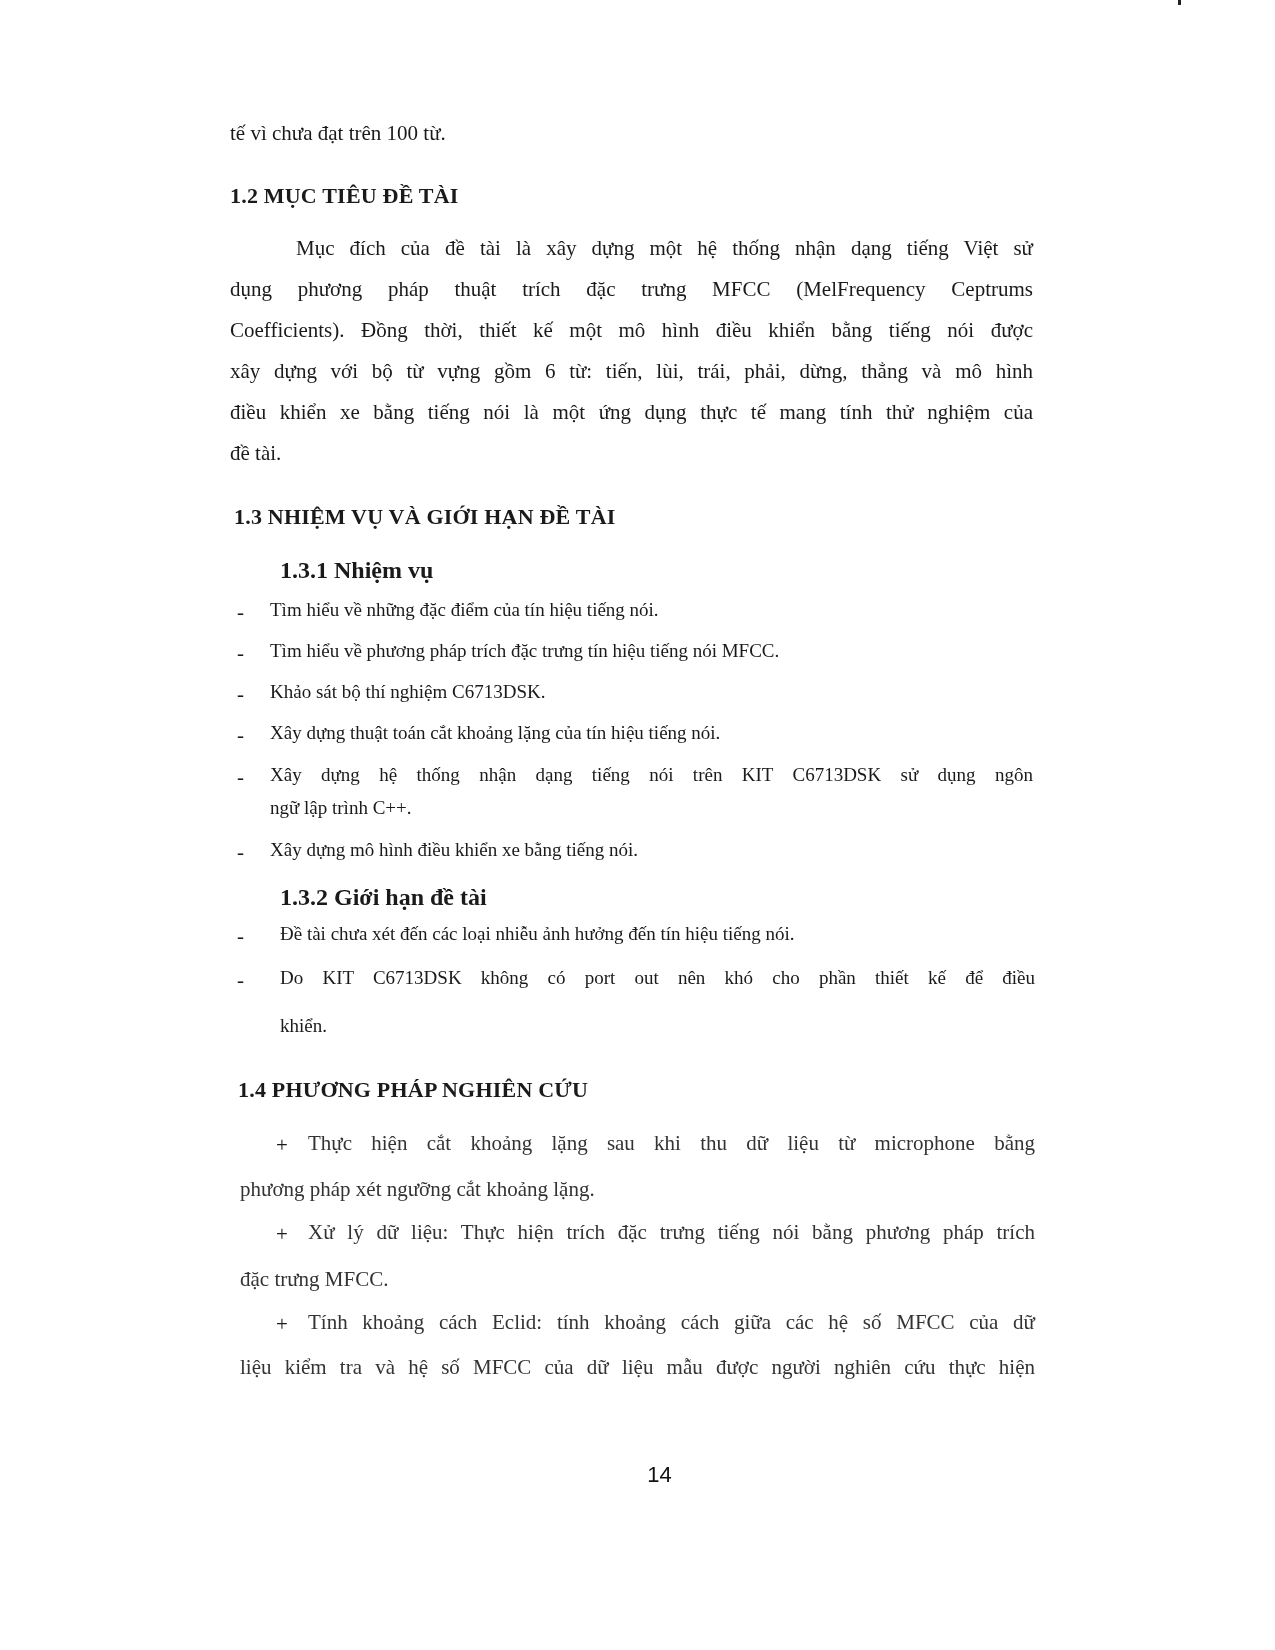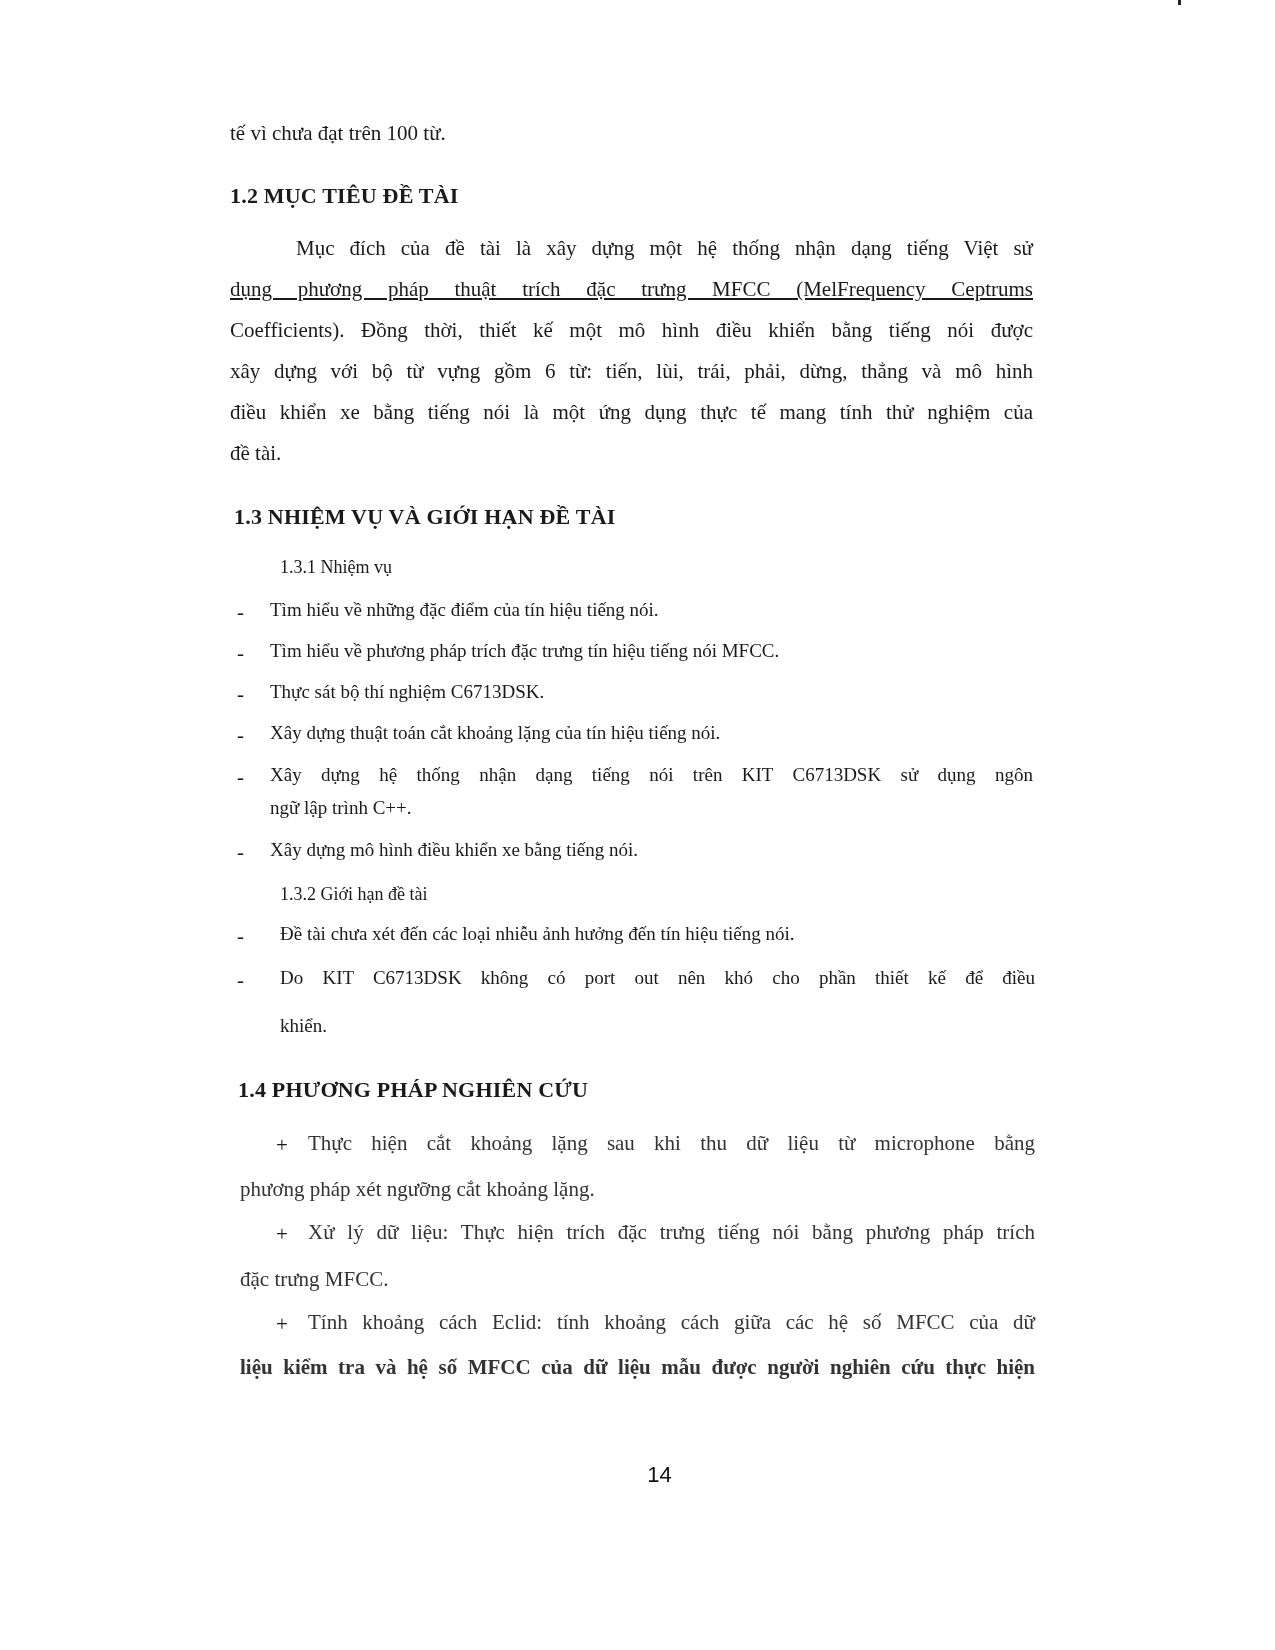--- a/index.html
+++ b/index.html
@@ -17,21 +17,21 @@
   .line {
     position: absolute; font-size: 21px; line-height: 26px; white-space: nowrap;
   }
   .justify {
     text-align: justify; text-align-last: justify; white-space: normal;
   }
   .h1 {
     position: absolute; font-size: 22px; font-weight: bold; white-space: nowrap; letter-spacing: 0.2px;
   }
   .h2 {
-    position: absolute; font-size: 18px; font-weight: normal; white-space: nowrap;
+    position: absolute; font-size: 24px; font-weight: bold; white-space: nowrap;
   }
   .bullet {
     position: absolute; font-size: 19px; line-height: 26px;
   }
   .dash { position: absolute; font-size: 21px; }
   .pagenum {
     position: absolute; left: 0; width: 1275px; top: 1462px; text-align: center;
     font-family: Liberation Sans, sans-serif; font-size: 22px; color: #111;
     padding-left: 28px; box-sizing: border-box;
   }
@@ -40,37 +40,37 @@
 </head>
 <body>
 
 <div class="page">
   <div class="corner-mark"></div>
 
   <div class="line" style="left:222px; top:120px;">tế vì chưa đạt trên 100 từ.</div>
 
   <div class="h1" style="left:222px; top:183px;">1.2  MỤC TIÊU ĐỀ TÀI</div>
   <div class="line justify" style="left:288px; top:235px; width:737px;">Mục đích của đề tài là xây dựng một hệ thống nhận dạng tiếng Việt sử</div>
-  <div class="line justify" style="left:222px; top:276px; width:803px;text-decoration:underline;">dụng phương pháp thuật trích đặc trưng MFCC (MelFrequency Ceptrums</div>
+  <div class="line justify" style="left:222px; top:276px; width:803px;">dụng phương pháp thuật trích đặc trưng MFCC (MelFrequency Ceptrums</div>
   <div class="line justify" style="left:222px; top:317px; width:803px;">Coefficients). Đồng thời, thiết kế một mô hình điều khiển bằng tiếng nói được</div>
   <div class="line justify" style="left:222px; top:358px; width:803px;">xây dựng với bộ từ vựng gồm 6 từ: tiến, lùi, trái, phải, dừng, thẳng và mô hình</div>
   <div class="line justify" style="left:222px; top:399px; width:803px;">điều khiển xe bằng tiếng nói là một ứng dụng thực tế mang tính thử nghiệm của</div>
   <div class="line" style="left:222px; top:440px;">đề tài.</div>
 
   <div class="h1" style="left:226px; top:504px;">1.3  NHIỆM VỤ VÀ GIỚI HẠN ĐỀ TÀI</div>
   <div class="h2" style="left:272px; top:557px;">1.3.1 Nhiệm vụ</div>
 
   <div class="dash" style="left:229px; top:600px;">-</div>
   <div class="bullet" style="left:262px; top:597px;">Tìm hiểu về những đặc điểm của tín hiệu tiếng nói.</div>
 
   <div class="dash" style="left:229px; top:641px;">-</div>
   <div class="bullet" style="left:262px; top:638px;">Tìm hiểu về phương pháp trích đặc trưng tín hiệu tiếng nói MFCC.</div>
 
   <div class="dash" style="left:229px; top:682px;">-</div>
-  <div class="bullet" style="left:262px; top:679px;">Thực sát bộ thí nghiệm C6713DSK.</div>
+  <div class="bullet" style="left:262px; top:679px;">Khảo sát bộ thí nghiệm C6713DSK.</div>
 
   <div class="dash" style="left:229px; top:723px;">-</div>
   <div class="bullet" style="left:262px; top:720px;">Xây dựng thuật toán cắt khoảng lặng của tín hiệu tiếng nói.</div>
 
   <div class="dash" style="left:229px; top:765px;">-</div>
   <div class="bullet justify" style="left:262px; top:762px; width:763px;">Xây dựng hệ thống nhận dạng tiếng nói trên KIT C6713DSK sử dụng ngôn</div>
   <div class="bullet" style="left:262px; top:795px;">ngữ lập trình C++.</div>
 
   <div class="dash" style="left:229px; top:840px;">-</div>
   <div class="bullet" style="left:262px; top:837px;">Xây dựng mô hình điều khiển xe bằng tiếng nói.</div>
@@ -89,16 +89,16 @@
   <div class="dash" style="left:268px; top:1133px;">+</div>
   <div class="line justify faded" style="left:300px; top:1130px; width:727px;">Thực hiện cắt khoảng lặng sau khi thu dữ liệu từ microphone bằng</div>
   <div class="line faded" style="left:232px; top:1176px;">phương pháp xét ngưỡng cắt khoảng lặng.</div>
 
   <div class="dash" style="left:268px; top:1222px;">+</div>
   <div class="line justify faded" style="left:300px; top:1219px; width:727px;">Xử lý dữ liệu: Thực hiện trích đặc trưng tiếng nói bằng phương pháp trích</div>
   <div class="line faded" style="left:232px; top:1266px;">đặc trưng MFCC.</div>
 
   <div class="dash" style="left:268px; top:1312px;">+</div>
   <div class="line justify faded" style="left:300px; top:1309px; width:727px;">Tính khoảng cách Eclid: tính khoảng cách giữa các hệ số MFCC của dữ</div>
-  <div class="line justify faded" style="left:232px; top:1354px; width:795px;font-weight:bold;">liệu kiểm tra và hệ số MFCC của dữ liệu mẫu được người nghiên cứu thực hiện</div>
+  <div class="line justify faded" style="left:232px; top:1354px; width:795px;">liệu kiểm tra và hệ số MFCC của dữ liệu mẫu được người nghiên cứu thực hiện</div>
 
   <div class="pagenum">14</div>
 </div>
 
 </body></html>

